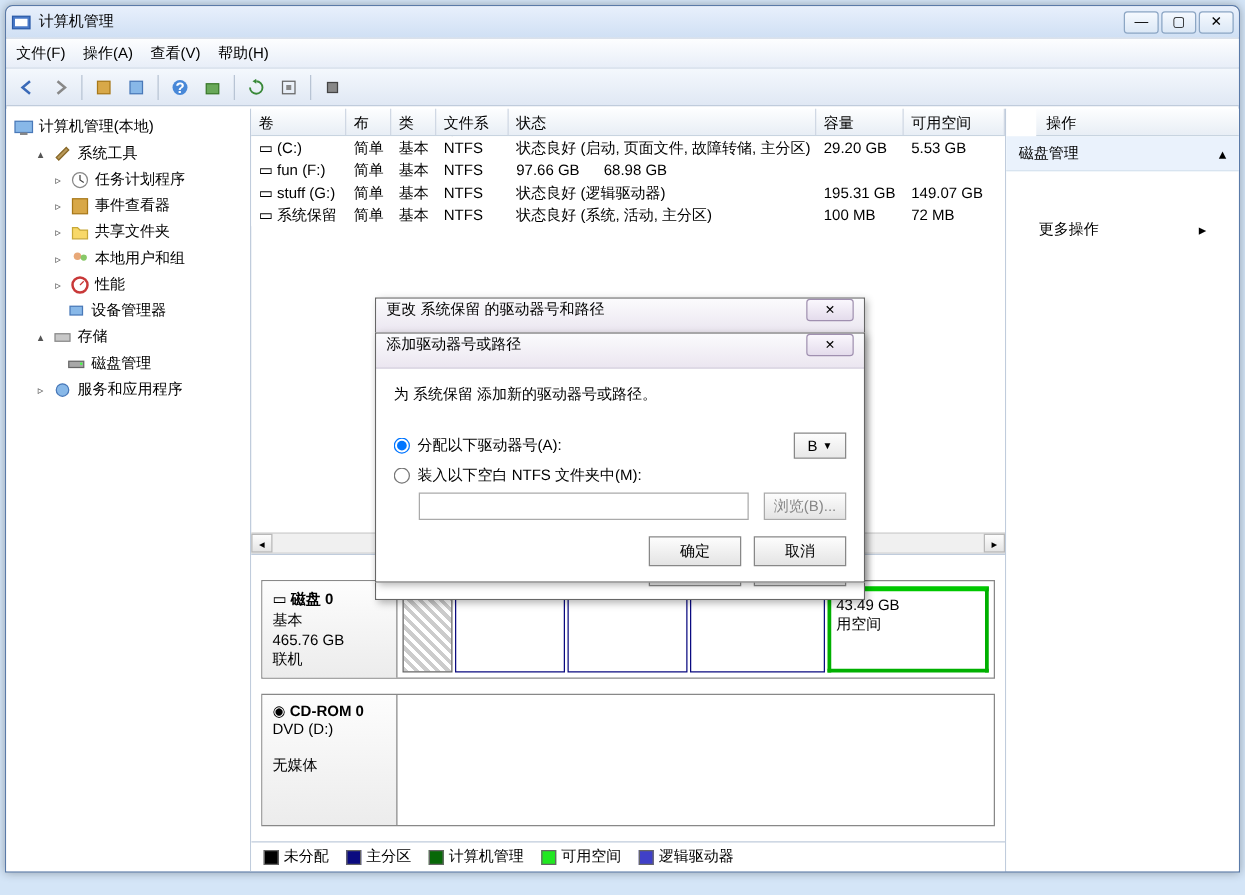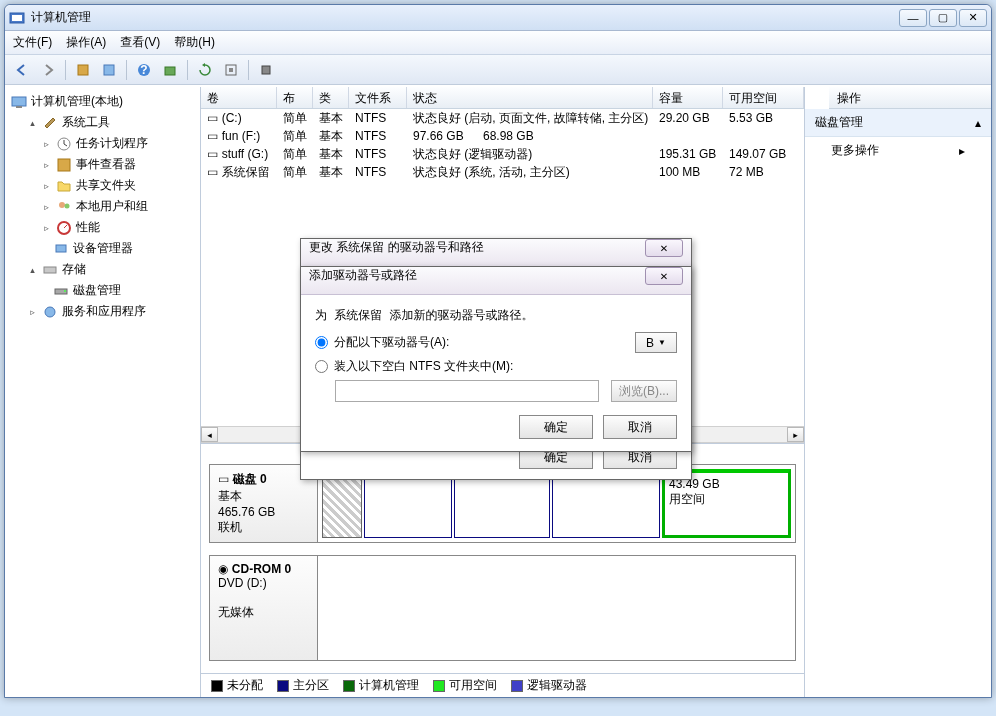--- a/index.html
+++ b/index.html
@@ -36,30 +36,30 @@
 .disk-graph { flex: 1; display: flex; padding: 4px; gap: 2px; }
 .partition { border: 1px solid #0a0a80; border-top: 4px solid #0a0a80; padding: 4px; font-size: 11px; }
 .partition.green { border-color: #00b000; border-top: 4px solid #00c800; border-width: 3px; border-top-width: 4px; }
 .partition.hatched { background: repeating-linear-gradient(45deg,#ccc,#ccc 3px,#fff 3px,#fff 6px); border-color: #666; }
 .legend { position: absolute; bottom: 0; left: 0; right: 0; height: 24px; border-top: 1px solid #c0ccdc; background: #fff; display: flex; align-items: center; padding: 0 10px; gap: 14px; }
 .legend-item { display: flex; align-items: center; gap: 4px; }
 .swatch { width: 12px; height: 12px; border: 1px solid #666; }
 .sidepanel { width: 186px; background: #fff; }
 .side-header { height: 22px; background: linear-gradient(#fdfeff,#e8eef5); border-bottom: 1px solid #c8d4e0; padding: 3px 8px; font-weight: normal; margin-left: 24px; }
 .side-item { padding: 5px 10px; background: #eaf2fc; border-bottom: 1px solid #d8e4f0; display: flex; justify-content: space-between; align-items: center; cursor: default; }
-.side-sub { padding: 5px 26px; display: flex; justify-content: space-between; align-items: center; cursor: default; }
+.side-sub { padding: 5px 26px; display: flex; justify-content: space-between; align-items: center; cursor: default; margin-top: 33px; }
 
 .dialog { position: absolute; border: 1px solid #666; background: #fff; box-shadow: 2px 2px 6px rgba(0,0,0,0.3); }
 .dlg1 { left: 300px; top: 238px; width: 392px; }
 .dlg2 { left: 300px; top: 266px; width: 392px; z-index: 10; }
 .dlg-title { height: 28px; background: linear-gradient(#fbfbfd,#ebe6f0); border-bottom: 1px solid #c8c0d4; display: flex; padding: 0 8px; justify-content: space-between; }
 .dlg-close { width: 38px; height: 18px; border: 1px solid #a090b0; border-radius: 3px; background: linear-gradient(#faf7fd,#e4dcec); display:flex; align-items:center; justify-content:center; font-size:10px; cursor:pointer; }
 .dlg-body { padding: 12px 14px; background: #fff; }
 .dlg-row { display: flex; align-items: center; margin: 5px 0; gap: 6px; }
-.dlg-text { margin-bottom: 8px; font-family: Liberation Mono, monospace; }
+.dlg-text { margin-bottom: 22px; }
 .dlg-select { width: 42px; height: 21px; border: 1px solid #888; background: linear-gradient(#fdfdfd,#e8e8e8); display:flex; align-items:center; justify-content:center; gap:4px; margin-left:auto; cursor:pointer; }
 .dlg-input { flex:1; height:22px; border:1px solid #aaa; background:#fff; margin-left: 20px; }
 .dlg-browse { width: 66px; height:22px; border:1px solid #aaa; background: linear-gradient(#fdfdfd,#e4e4e4); margin-left: 6px; color:#888; cursor:default; }
 .dlg-buttons { display:flex; justify-content:flex-end; gap:10px; padding-top:8px; }
 .dlg-btn { width: 74px; height: 24px; border: 1px solid #888; background: linear-gradient(#fdfdfd,#e4e4e4); cursor: pointer; }
 .dlg1-buttons { padding: 8px 14px 10px; display:flex; justify-content:flex-end; gap:10px; background:#fff; }
 svg { display: block; }
 </style>
 </head>
 <body>

